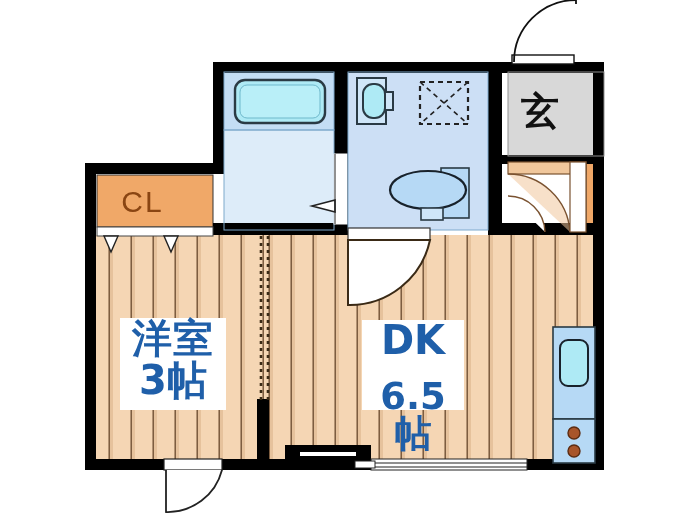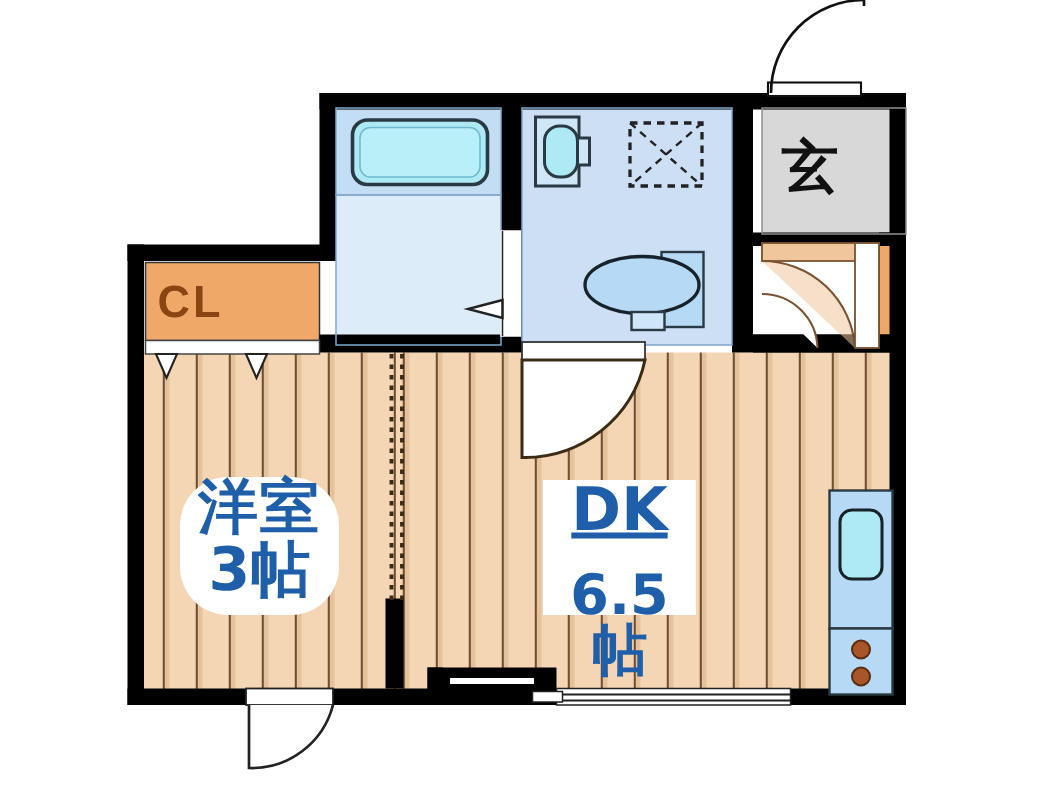--- a/index.html
+++ b/index.html
@@ -1,28 +1,28 @@
 <!DOCTYPE html>
 <html><head>
 <meta charset="utf-8">
 <style>
   html,body{margin:0;padding:0;background:#ffffff;}
   body{width:700px;height:525px;font-family:"Liberation Sans",sans-serif;overflow:hidden;}
   #stage{position:relative;width:700px;height:525px;background:#ffffff;}
   #stage svg{position:absolute;left:0;top:0;}
   .lbl{position:absolute;background:#ffffff;color:#1f5fa9;font-weight:bold;text-align:center;line-height:1.0;}
   .lbl.jp{font-family:"DejaVu Sans",sans-serif;}
-  #label-washitsu{left:120px;top:318px;width:106px;height:92px;font-size:40px;border-radius:32px;}
+  #label-washitsu{left:120px;top:318px;width:106px;height:92px;font-size:40px;}
   #label-washitsu .l1{display:block;letter-spacing:1px;}
   #label-washitsu .l2{display:block;margin-top:2px;}
   #label-dk{left:362px;top:320px;width:102px;height:90px;font-size:40px;}
-  #label-dk .l1{display:block;letter-spacing:0px;text-decoration:underline;}
+  #label-dk .l1{display:block;letter-spacing:0px;}
   #label-dk .l2{display:block;margin-top:18px;font-size:37px;}
   #label-cl{position:absolute;left:105px;top:185px;width:75px;height:34px;color:#8a4512;
-            font-size:30px;font-weight:bold;line-height:34px;letter-spacing:2px;}
+            font-size:30px;font-weight:normal;text-align:center;line-height:34px;letter-spacing:2px;}
   #label-genkan{position:absolute;left:517px;top:88px;width:46px;height:46px;color:#111111;
             font-family:"DejaVu Sans",sans-serif;font-size:38px;font-weight:bold;
             text-align:center;line-height:46px;}
 </style>
 </head>
 <body>
 
 <div id="stage">
 
   <svg width="700" height="525" viewBox="0 0 700 525">

